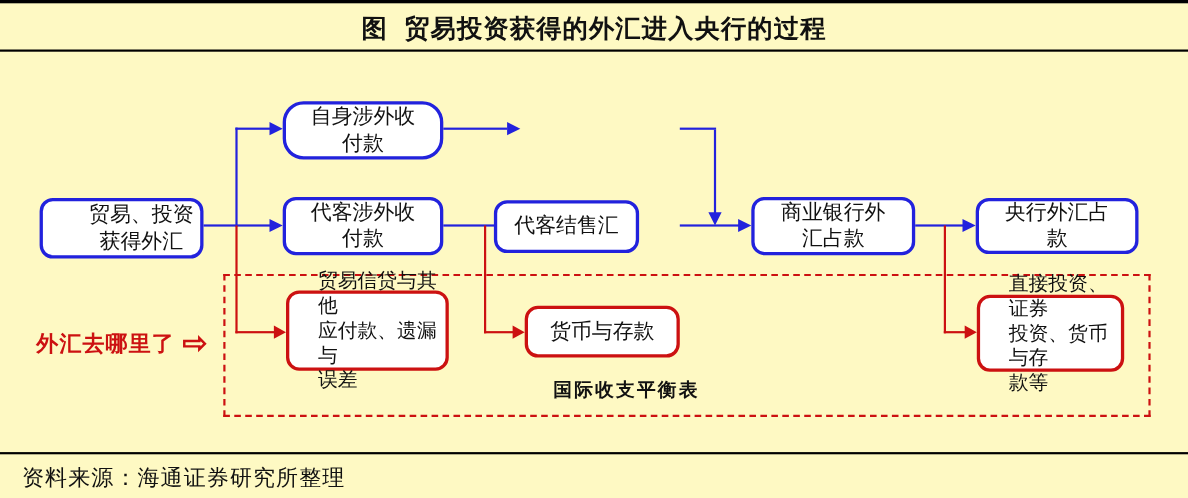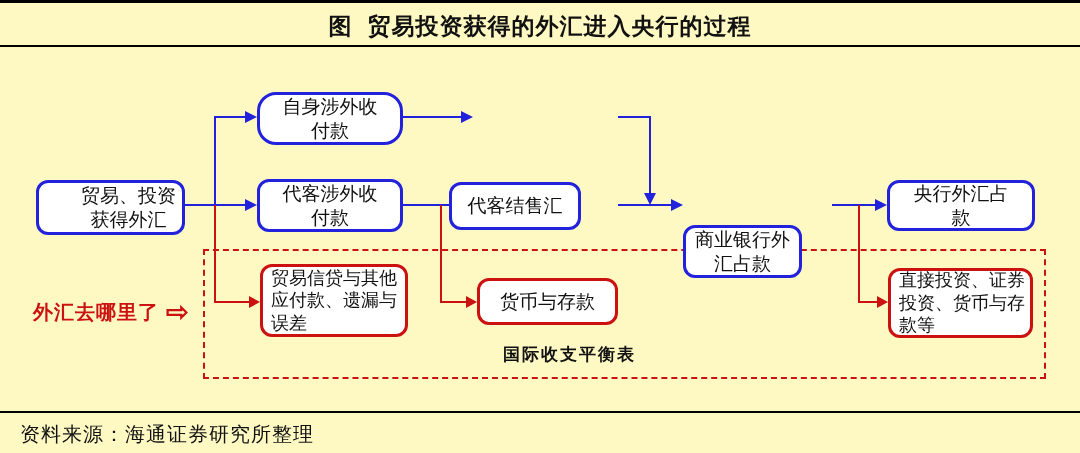--- a/index.html
+++ b/index.html
@@ -21,32 +21,32 @@
          font-size:23px;font-weight:bold;letter-spacing:1px;white-space:pre;}
   .source{position:absolute;top:421px;left:20px;font-size:20px;letter-spacing:1px;}
 
   
   .box{position:absolute;box-sizing:border-box;border-radius:12px;background:#fff;
        display:flex;align-items:center;justify-content:center;text-align:center;
        font-size:19px;line-height:1.22;}
   .box span{white-space:pre-line;}
   .box.blue{border:3px solid var(--blue);}
   .box.red{border:3px solid var(--red);}
-  .box.left-text{justify-content:flex-start;text-align:left;padding-left:8px;font-size:18px;line-height:1.25;}
+  .box.left-text{justify-content:flex-start;text-align:left;padding-left:26px;font-size:18px;line-height:1.25;}
 
   .n-trade{left:36px;top:180px;width:149px;height:55px;padding-left:36px;}
   .n-selfrec{left:257px;top:92px;width:146px;height:53px;border-radius:19px;}
   .n-selfset{left:473px;top:96px;width:145px;height:45px;}
   .n-clirec{left:257px;top:179px;width:146px;height:53px;}
   .n-cliset{left:449px;top:182px;width:132px;height:48px;}
-  .n-combank{left:683px;top:179px;width:119px;height:53px;margin-top:46px;}
+  .n-combank{left:683px;top:179px;width:149px;height:53px;}
   .n-cenbank{left:887px;top:180px;width:148px;height:51px;}
   .n-credit{left:260px;top:264px;width:148px;height:73px;}
   .n-money{left:477px;top:278px;width:141px;height:47px;}
-  .n-invest{left:888px;top:268px;width:145px;height:70px;}
+  .n-invest{left:888px;top:268px;width:134px;height:70px;}
 
   
   .ln{position:absolute;}
   .lnb{background:var(--blue);}
   .lnr{background:var(--red);}
   .h{height:2px;}
   .v{width:2px;}
 
   .h1{left:185px;top:204px;width:61px;}
   .h2{left:214px;top:116px;width:32px;}

